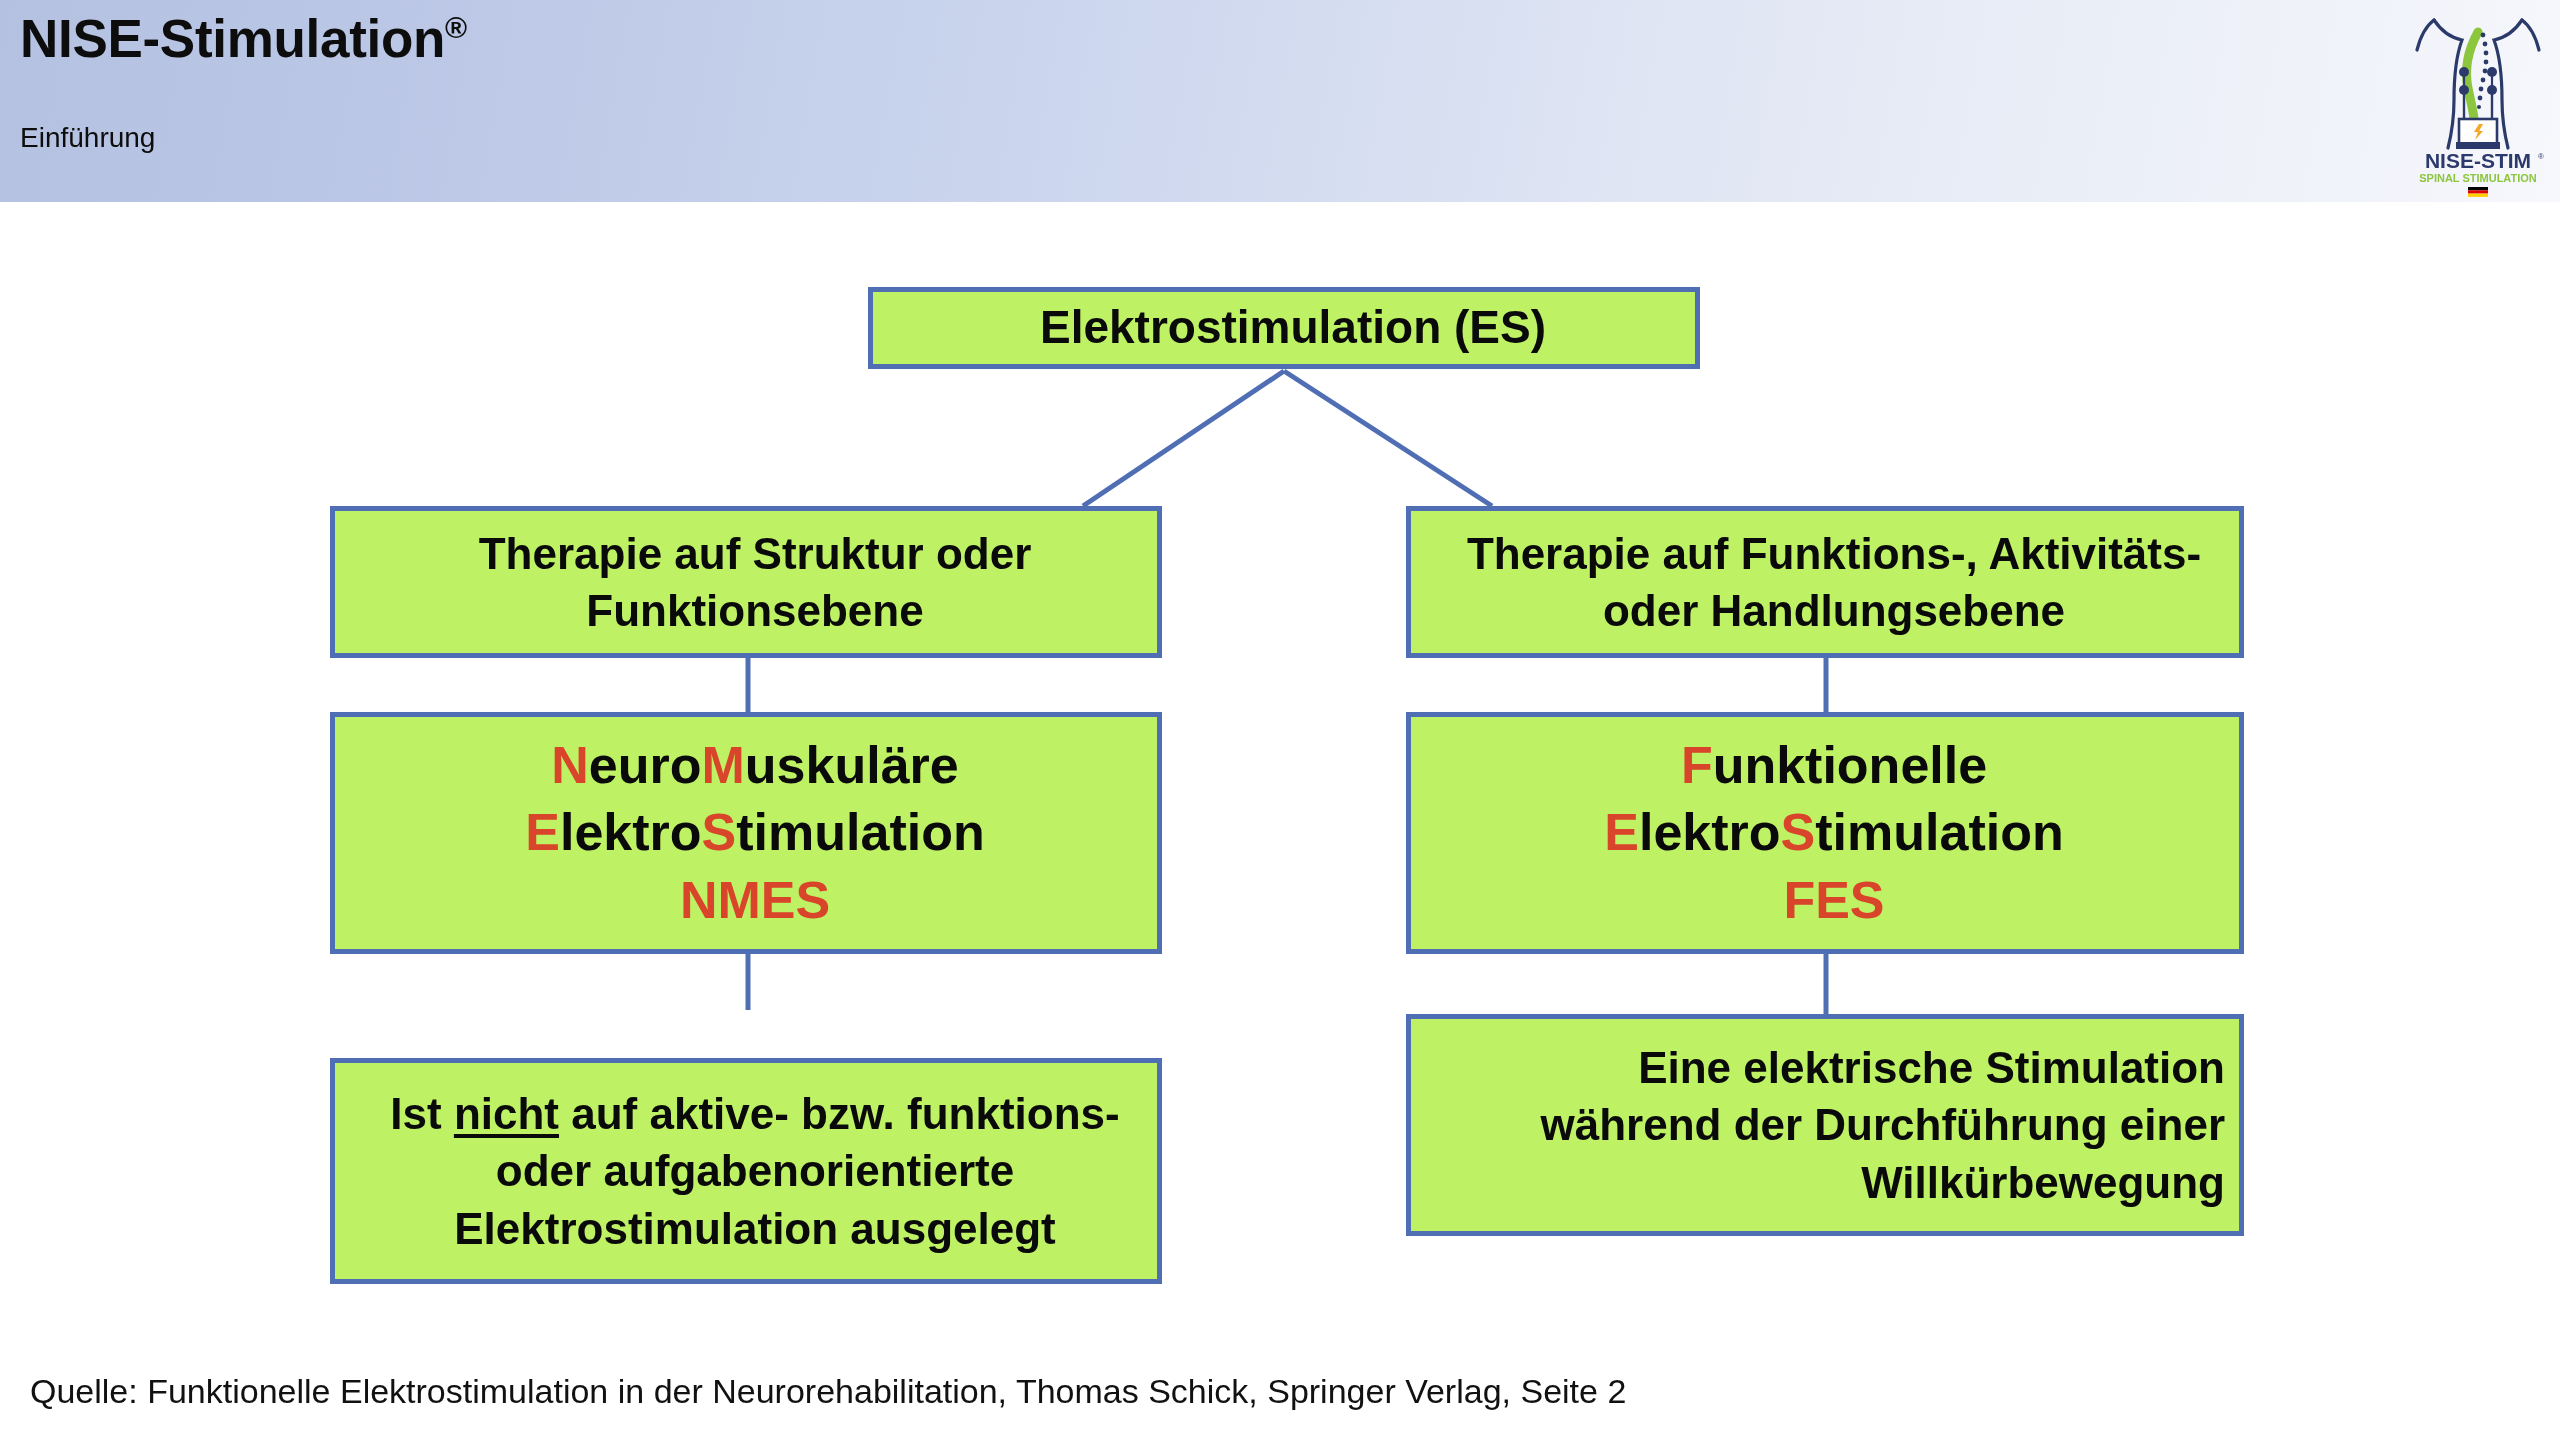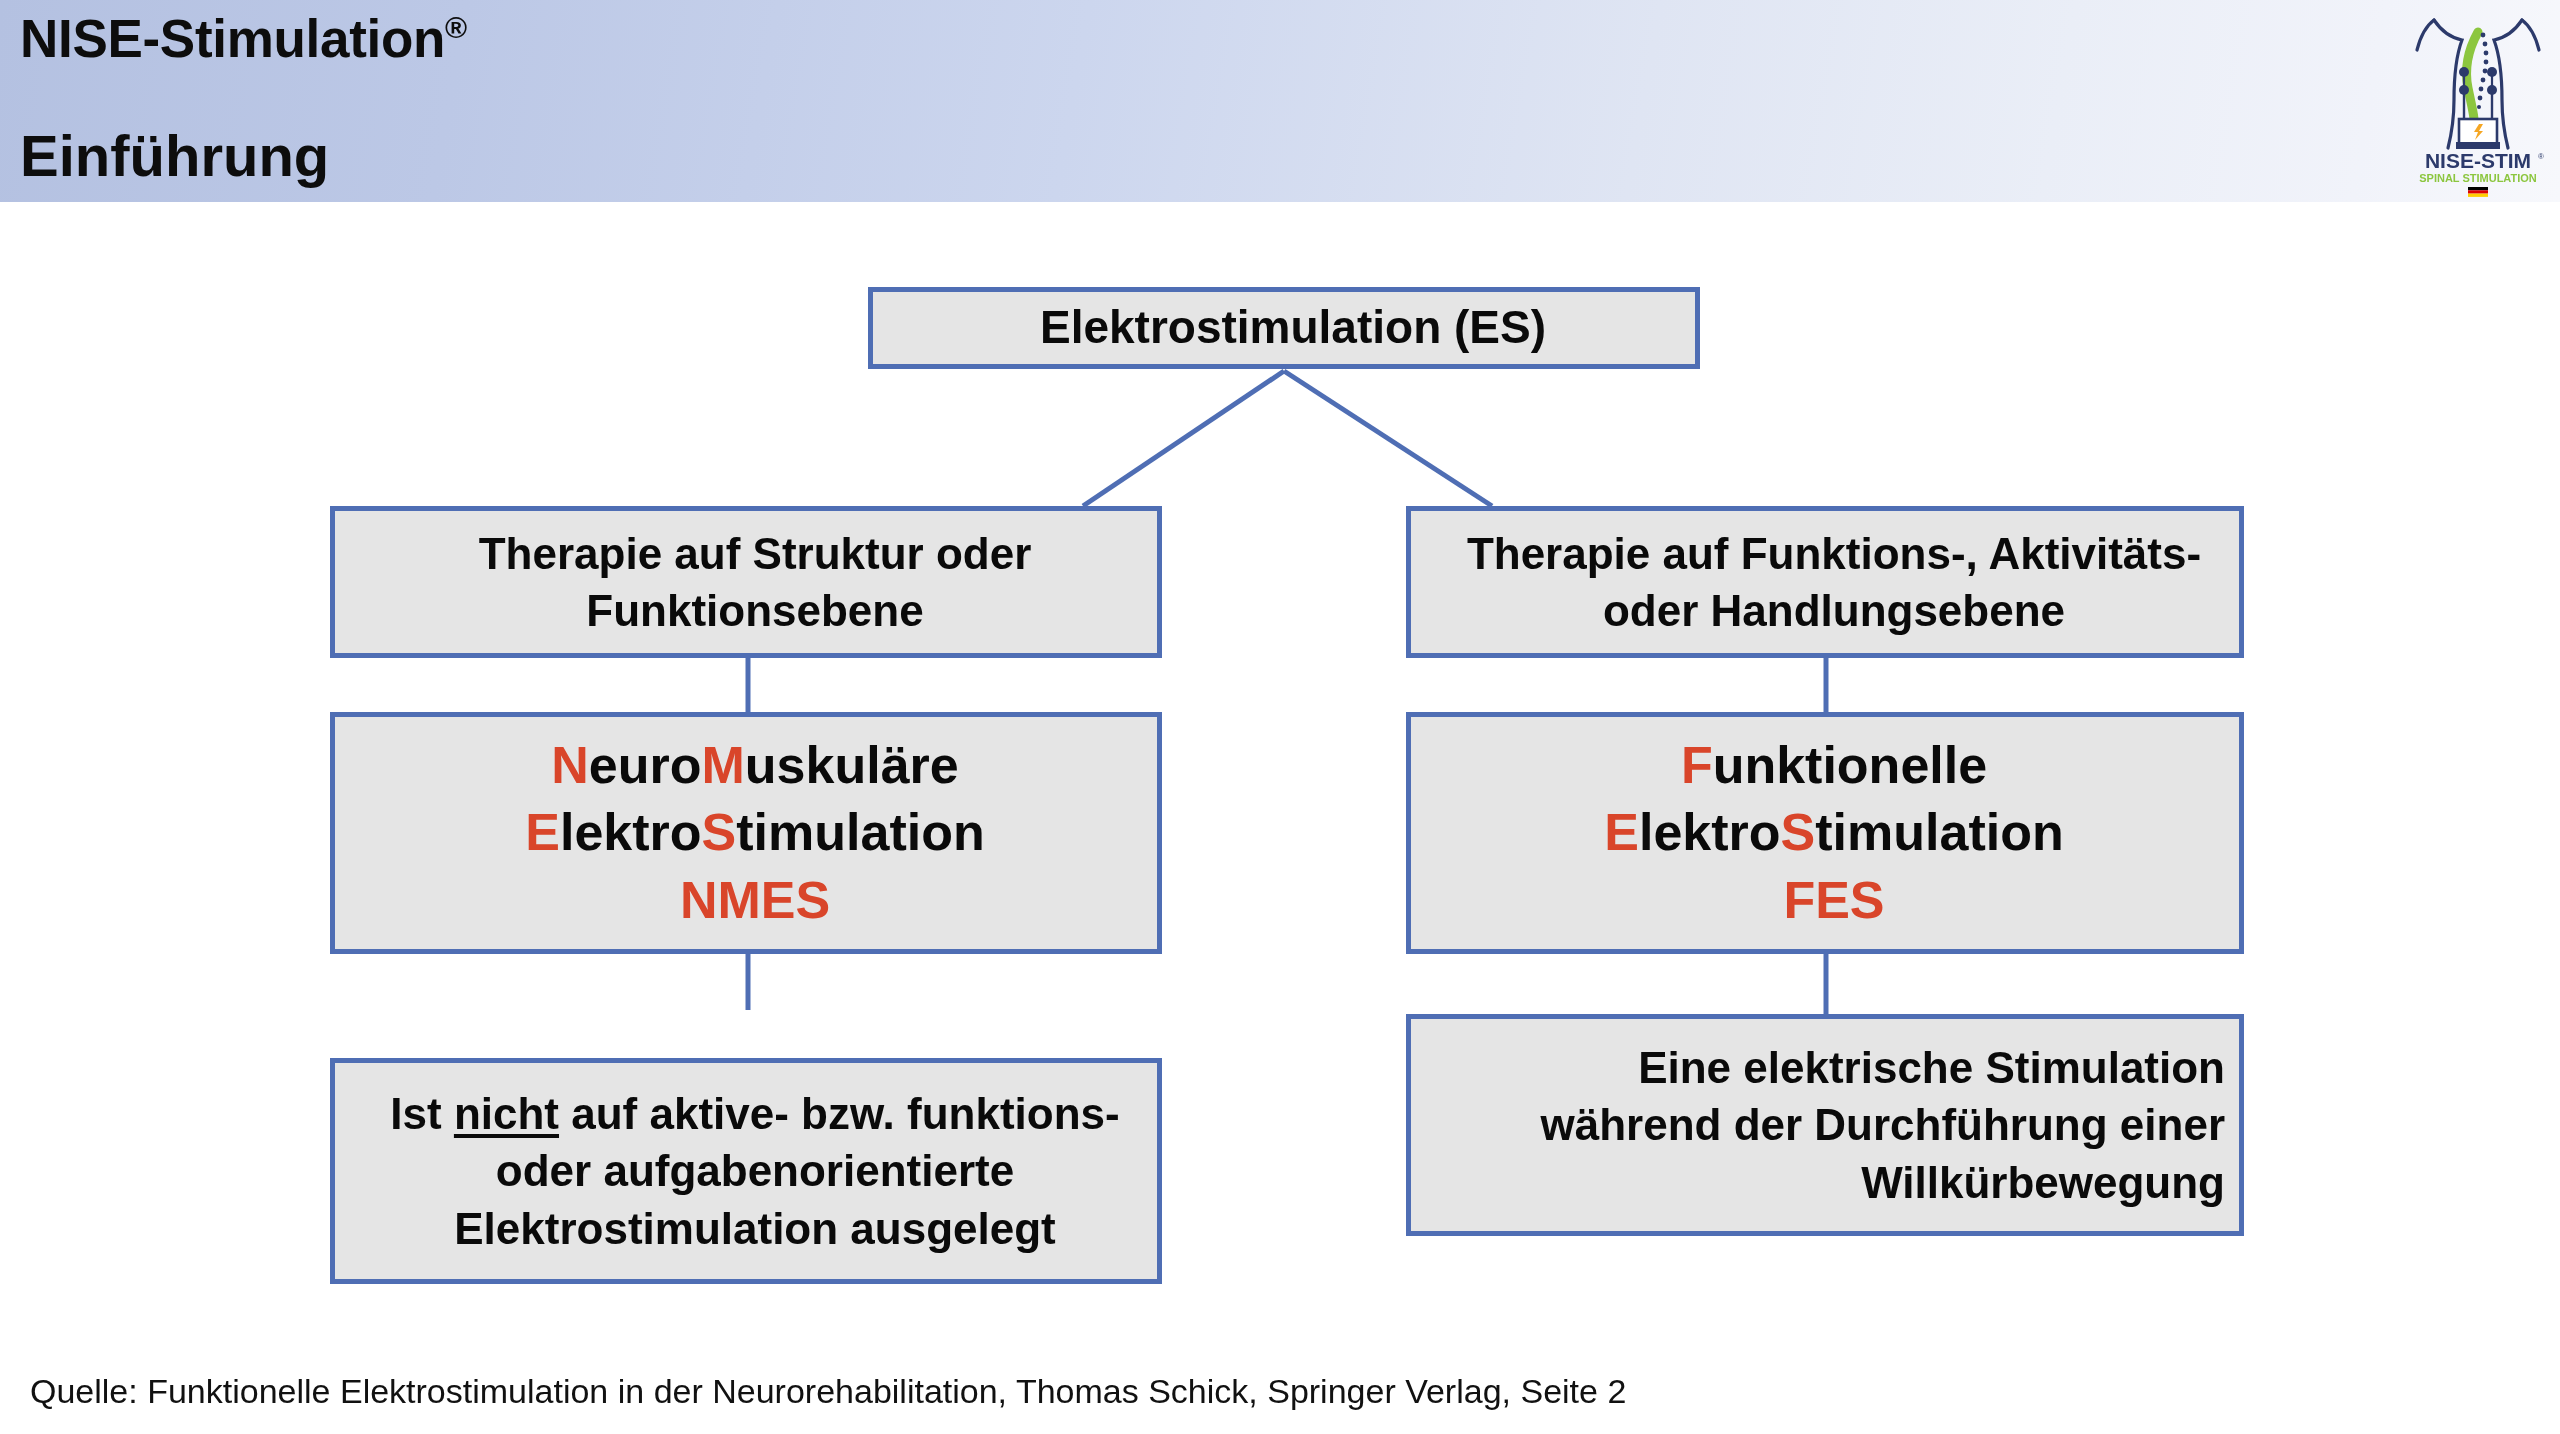--- a/index.html
+++ b/index.html
@@ -45,22 +45,22 @@
   }
   .header-title sup {
     font-size: 30px;
     vertical-align: super;
     line-height: 0;
   }
   .header-subtitle {
     position: absolute;
     left: 20px;
     top: 122px;
-    font-size: 58px;
-    font-weight: bold;
+    font-size: 28px;
+    font-weight: normal;
     color: #0d0d0d;
     white-space: nowrap;
   }
 
   
   .logo {
     position: absolute;
     right: 8px;
     top: 2px;
     width: 148px;
@@ -70,21 +70,21 @@
   .connectors {
     position: absolute;
     left: 0; top: 0;
     width: 2560px;
     height: 1434px;
   }
 
   .node {
     position: absolute;
     border: 5px solid #4f6eb4;
-    background: #e5e5e5;
+    background: #bef264;
     display: flex;
     align-items: center;
     justify-content: center;
     text-align: center;
     color: #0a0a0a;
     font-weight: bold;
     line-height: 1.30;
     padding-left: 18px;
   }
 

